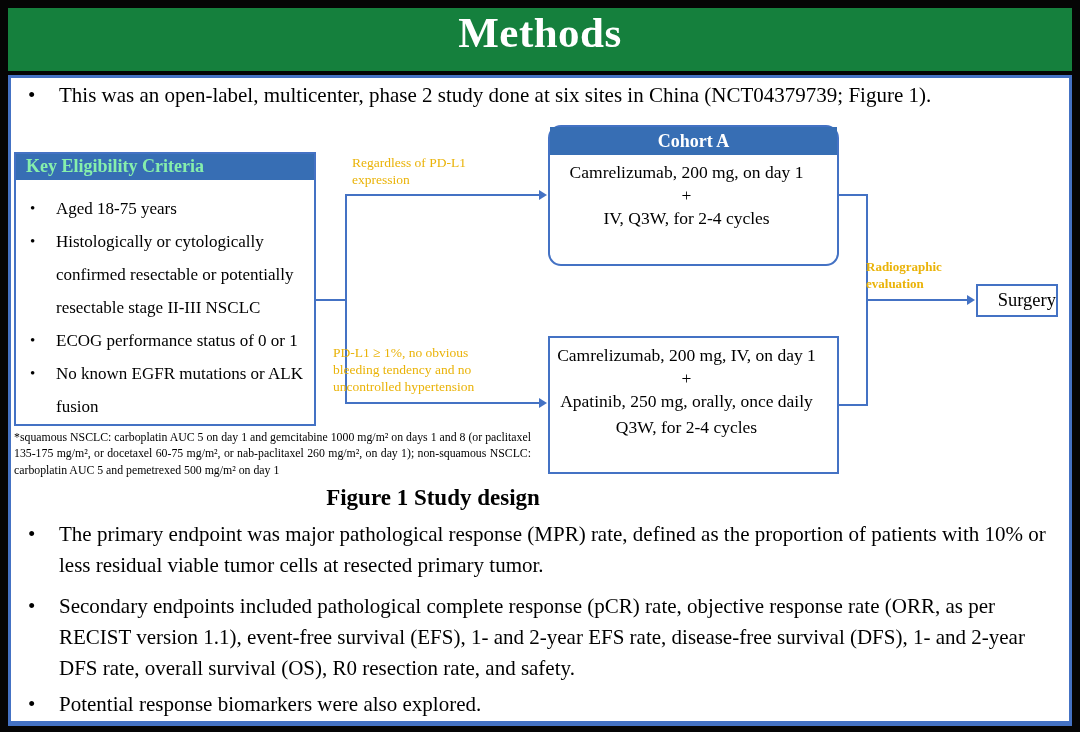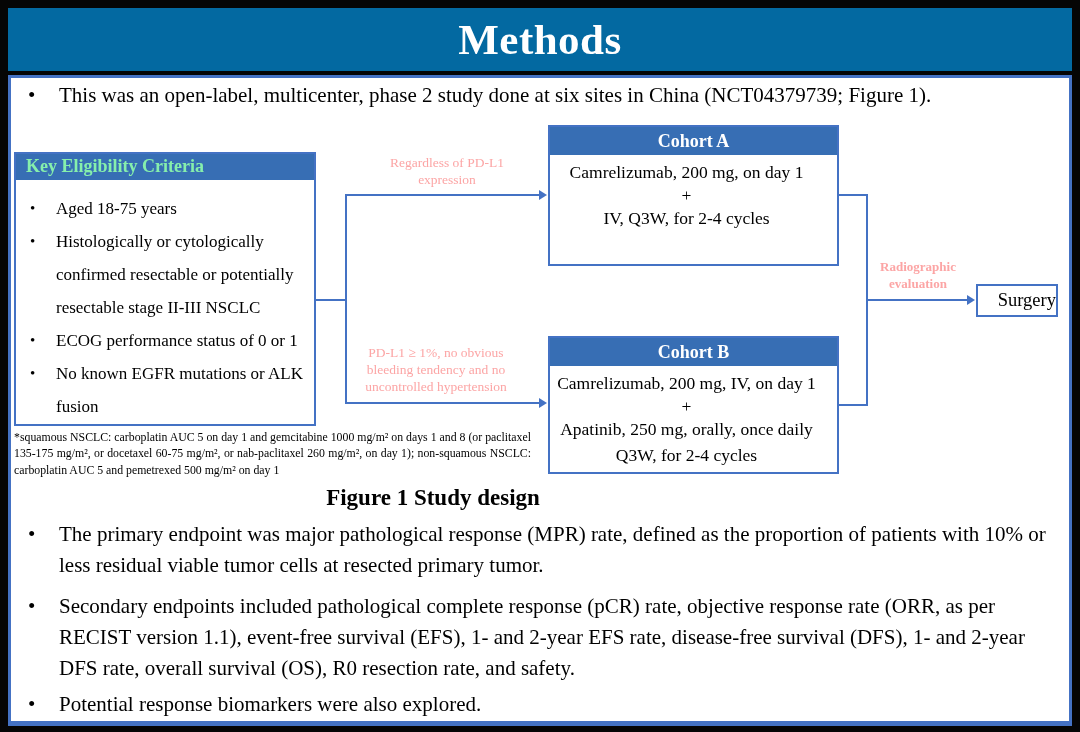--- a/index.html
+++ b/index.html
@@ -2,21 +2,21 @@
 <html><head>
 <meta charset="utf-8">
 <style>
   html,body { margin:0; padding:0; background:#000; }
   .stage {
     position:relative; width:1080px; height:732px; background:#050505;
     font-family:"Liberation Serif","DejaVu Serif",serif; color:#000; overflow:hidden;
   }
   .titlebar {
     position:absolute; left:8px; top:8px; width:1064px; height:63px;
-    background:#0369a1; display:flex; align-items:center; justify-content:center;
+    background:#15803d; display:flex; align-items:flex-start; justify-content:center;
   }
   .titlebar .title { color:#fff; font-size:43px; font-weight:bold; letter-spacing:.5px; }
   .content-box {
     position:absolute; left:8px; top:75px; width:1064px; height:651px;
     background:#fff; border:3px solid #4472C4; border-bottom-width:5px; box-sizing:border-box;
   }
   .bullet-row { position:absolute; display:flex; font-size:21px; line-height:30px; }
   .bullet-glyph { flex:none; width:31px; padding-left:2px; }
   .bullet-text { flex:1; }
 
@@ -44,21 +44,21 @@
     position:absolute; left:976px; top:284px; width:82px; height:33px;
     border:2px solid #4472C4; box-sizing:border-box; background:#fff;
     text-align:right; font-size:18.5px; line-height:29px;
   }
   .footnote {
     position:absolute; left:14px; top:429px; width:517px;
     font-size:11.8px; line-height:1.38; text-align:justify;
   }
   .caption { position:absolute; left:0; top:485px; width:866px; text-align:center; font-weight:bold; font-size:23px; }
 
-  .flow-label { position:absolute; text-align:center; font-size:13.5px; line-height:17px; white-space:pre-line; color:#fca5a5; }
+  .flow-label { position:absolute; text-align:left; font-size:13.5px; line-height:17px; white-space:pre-line; color:#eab308; }
 
   .hline, .vline { position:absolute; background:#4472C4; }
   .arrowhead {
     position:absolute; width:0; height:0;
     border-top:5px solid transparent; border-bottom:5px solid transparent;
     border-left:8px solid #4472C4;
   }
 </style>
 </head>
 <body>
@@ -105,31 +105,30 @@
   <div class="arrowhead" style="left:539px; top:190px;"></div>
   <div class="flow-label" style="left:352px; top:154px; width:190px;">Regardless  of PD-L1
 expression</div>
 
   <div class="hline" style="left:345px; top:402px; width:194px; height:2px;"></div>
   <div class="arrowhead" style="left:539px; top:398px;"></div>
   <div class="flow-label" style="left:333px; top:344px; width:206px;">PD-L1 ≥ 1%, no obvious
 bleeding tendency and no
 uncontrolled hypertension</div>
 
-  <div class="cohort" style="left:548px; top:125px; height:141px;">
+  <div class="cohort" style="left:548px; top:125px; height:141px;border-radius:13px;">
     <div class="cohort-header">Cohort A</div>
     <div class="cohort-body">
       <div class="cohort-line">Camrelizumab, 200 mg, on day 1</div>
       <div class="cohort-line cohort-plus">+</div>
       <div class="cohort-line">IV, Q3W, for 2-4 cycles</div>
     </div>
   </div>
 
   <div class="cohort" style="left:548px; top:336px; height:138px;">
-    <div class="cohort-header">Cohort B</div>
     <div class="cohort-body">
       <div class="cohort-line">Camrelizumab, 200 mg, IV, on day 1</div>
       <div class="cohort-line cohort-plus">+</div>
       <div class="cohort-line">Apatinib, 250 mg, orally, once daily</div>
       <div class="cohort-line">Q3W, for 2-4 cycles</div>
     </div>
   </div>
 
   <div class="hline" style="left:839px; top:194px; width:29px; height:2px;"></div>
   <div class="hline" style="left:839px; top:404px; width:29px; height:2px;"></div>

